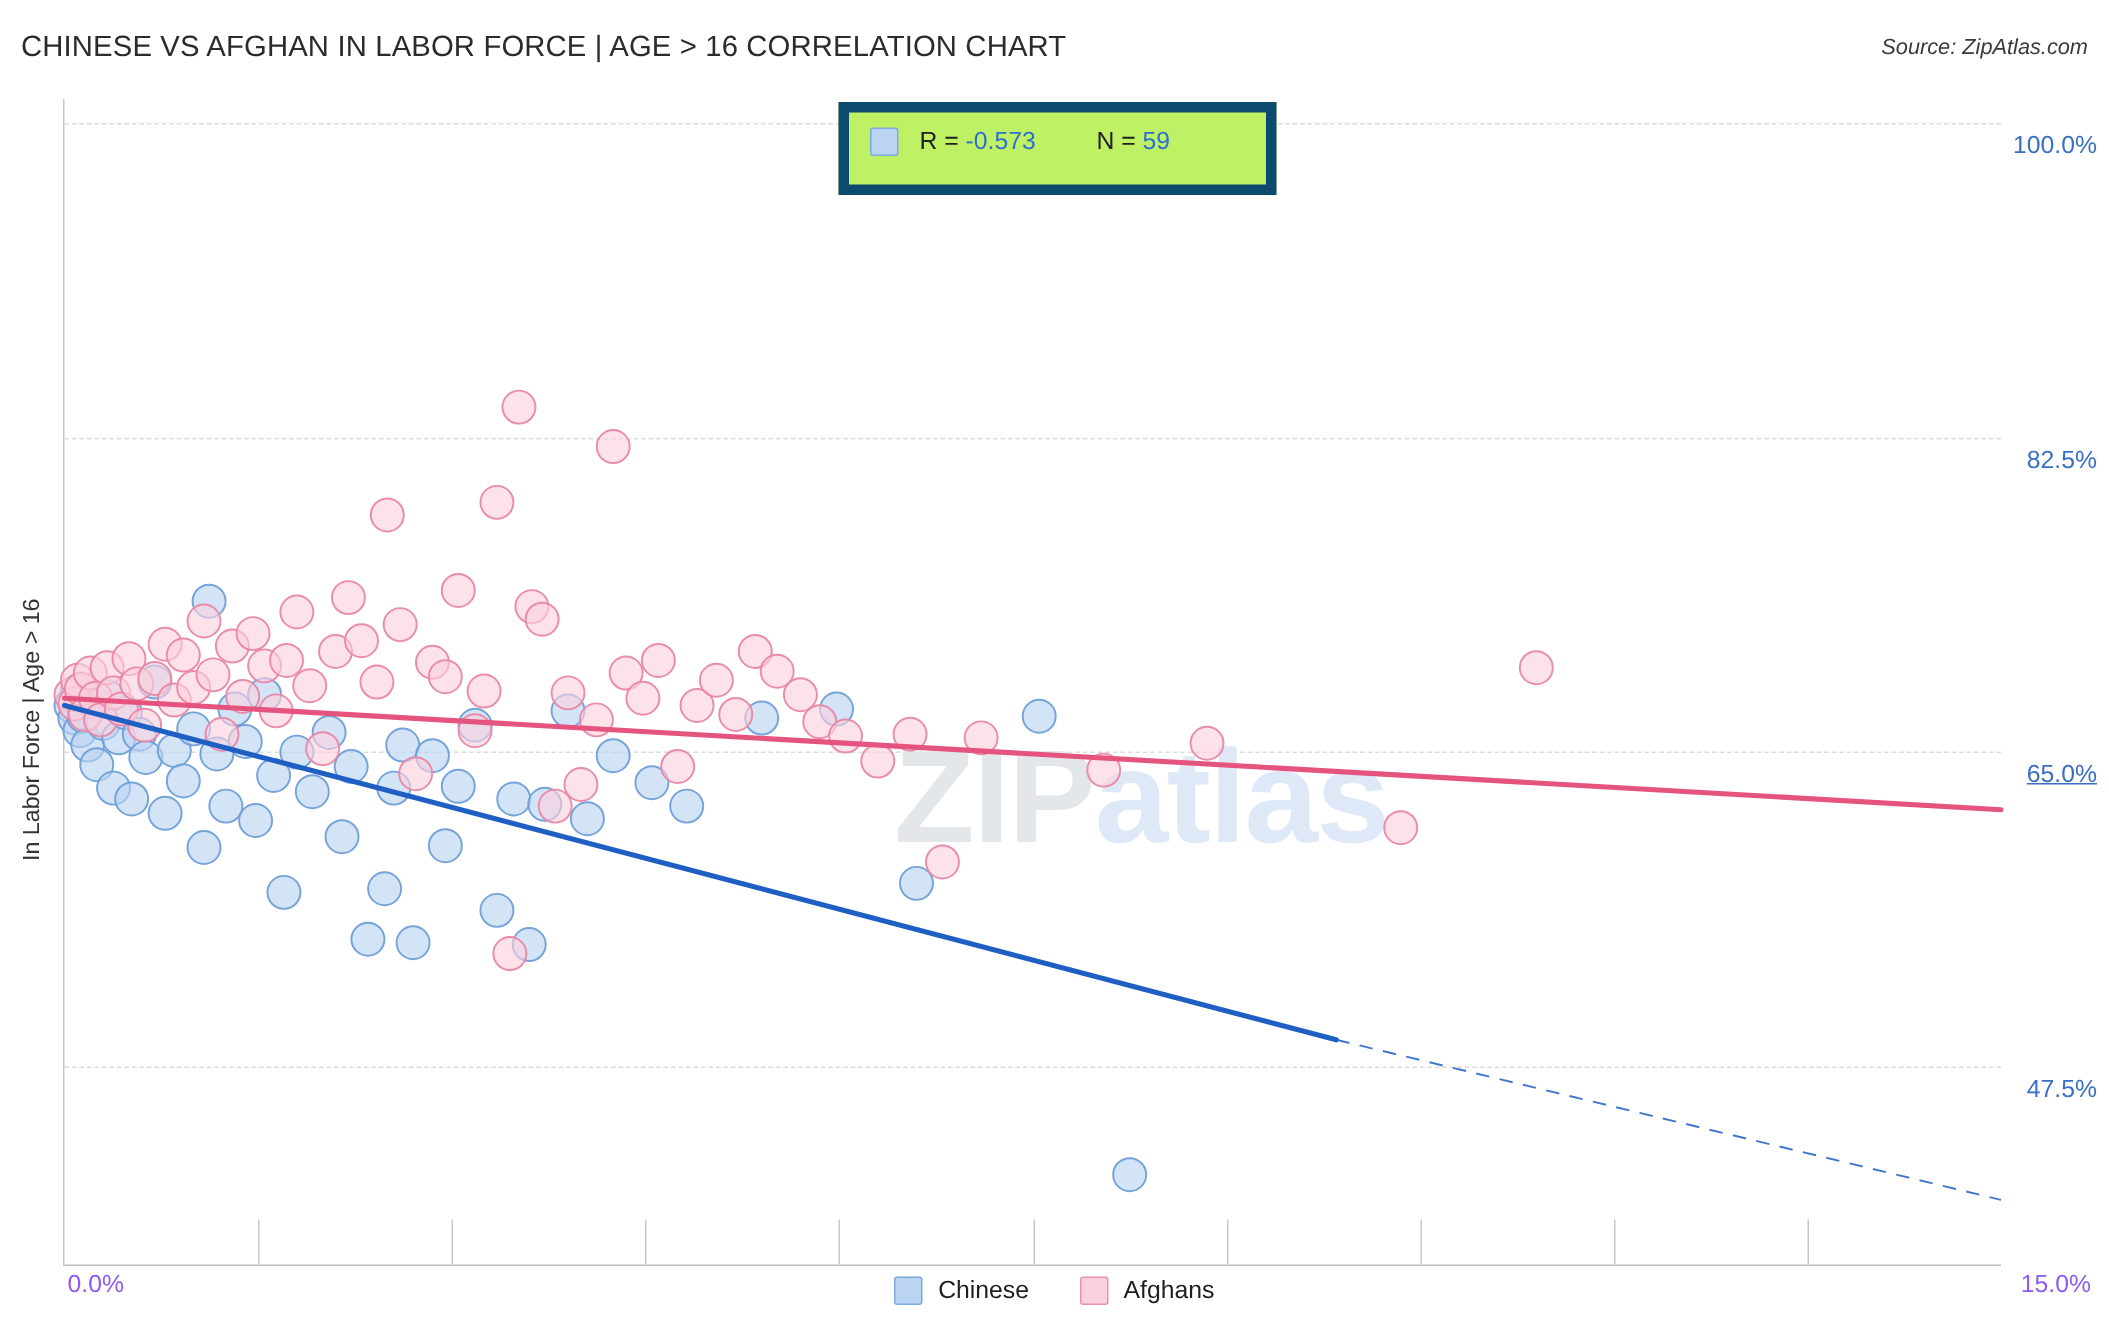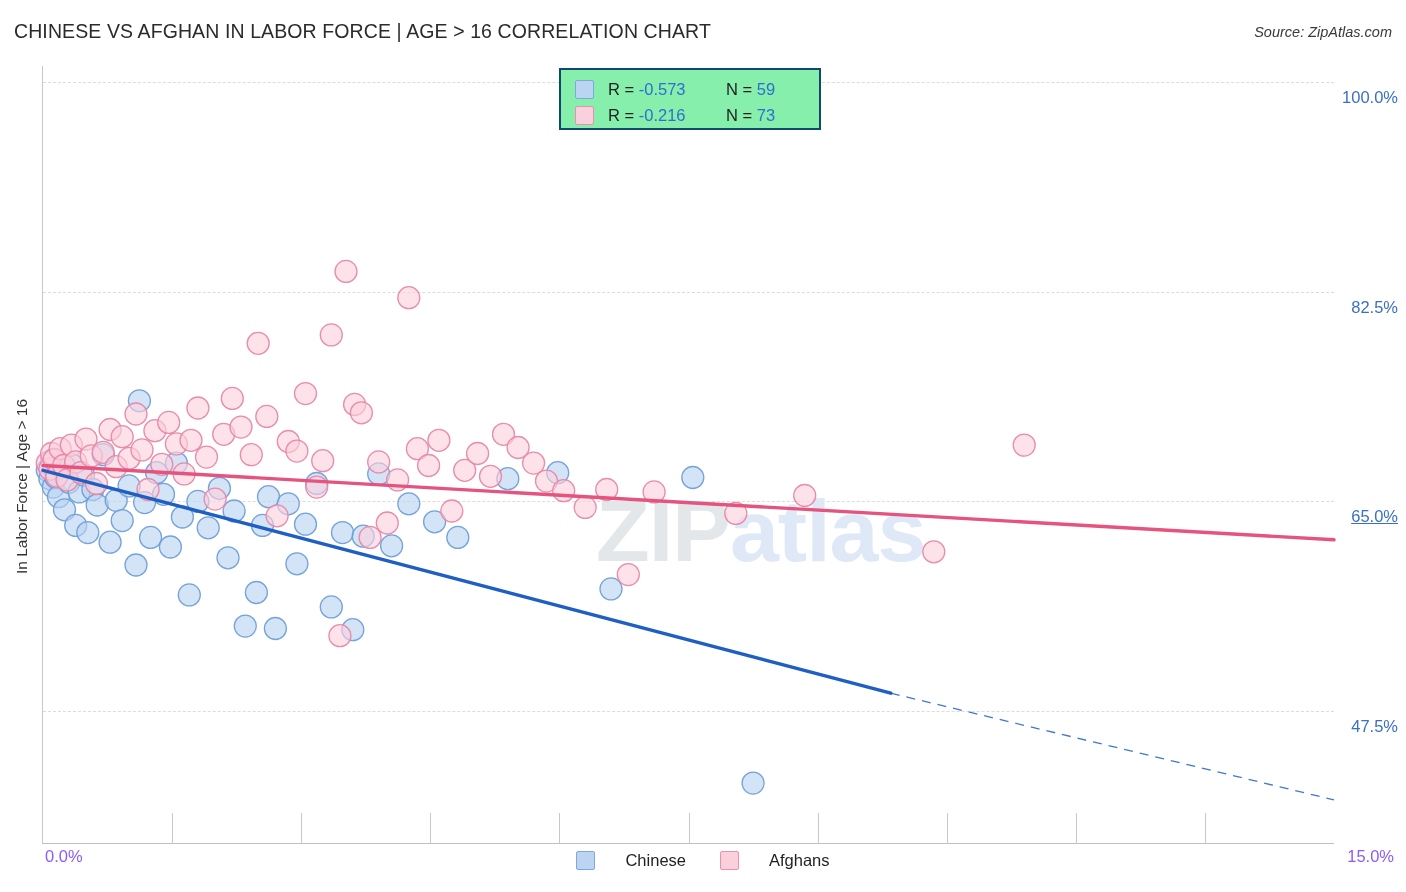--- a/index.html
+++ b/index.html
@@ -83,43 +83,43 @@
   }
   #watermark .zip { color: #e4e7ea; }
   #watermark .atlas { color: #dfe8f6; }
 
   
   #scatter { position:absolute; left:0; top:0; width:1406px; height:892px; }
 
   
   #stats-legend {
     position: absolute; left: 559px; top: 68px;
-    width: 262px; height: 62px;
-    background: #86efac; border: 2px solid #0c4a6e;
+    width: 292px; height: 62px;
+    background: #bef264; border: 7px solid #0c4a6e;
     padding: 6px 10px 4px 14px;
   }
   .stat-row { display: flex; align-items: center; height: 26px; }
   .swatch {
     width: 19px; height: 19px; border-radius: 2px; flex: none; margin-right: 14px;
   }
   .sw-blue { background: #bad4f2; border: 1px solid #7fa9de; }
   .sw-pink { background: #fbd0dd; border: 1px solid #ec91ad; }
   .stat-text { font-size: 16.5px; color: #222; white-space: nowrap; }
   .stat-text .num { color: #2f6fd0; }
   .stat-r { width: 118px; }
   .stat-n { }
 
   
   #series-legend {
     position: absolute; left: 0; right: 0; top: 851px;
     display: flex; justify-content: center; align-items: center; gap: 34px;
   }
   .legend-item { display: flex; align-items: center; gap: 10px; }
   .legend-sq { width: 19px; height: 19px; border-radius: 2px; }
-  .legend-text { font-size: 16.5px; color: #1f1f1f; white-space: nowrap; margin-left: 20px; }
+  .legend-text { font-size: 16.5px; color: #1f1f1f; white-space: nowrap; }
 </style>
 </head>
 <body>
 
 <div id="root">
 
   <div class="chart-title">CHINESE VS AFGHAN IN LABOR FORCE | AGE &gt; 16 CORRELATION CHART</div>
   <div class="source-note">Source: ZipAtlas.com</div>
 
   <div id="axis-left"></div>
@@ -301,25 +301,20 @@
 
   <div class="xtick-label" id="xlab-min">0.0%</div>
   <div class="xtick-label" id="xlab-max">15.0%</div>
 
   <div id="stats-legend">
     <div class="stat-row">
       <span class="swatch sw-blue"></span>
       <span class="stat-text stat-r"><span>R = </span><span class="num">-0.573</span></span>
       <span class="stat-text stat-n"><span>N = </span><span class="num">59</span></span>
     </div>
-    <div class="stat-row">
-      <span class="swatch sw-pink"></span>
-      <span class="stat-text stat-r"><span>R = </span><span class="num">-0.216</span></span>
-      <span class="stat-text stat-n"><span>N = </span><span class="num">73</span></span>
-    </div>
   </div>
 
   <div id="series-legend">
     <div class="legend-item">
       <span class="legend-sq sw-blue"></span>
       <span class="legend-text">Chinese</span>
     </div>
     <div class="legend-item">
       <span class="legend-sq sw-pink"></span>
       <span class="legend-text">Afghans</span>

